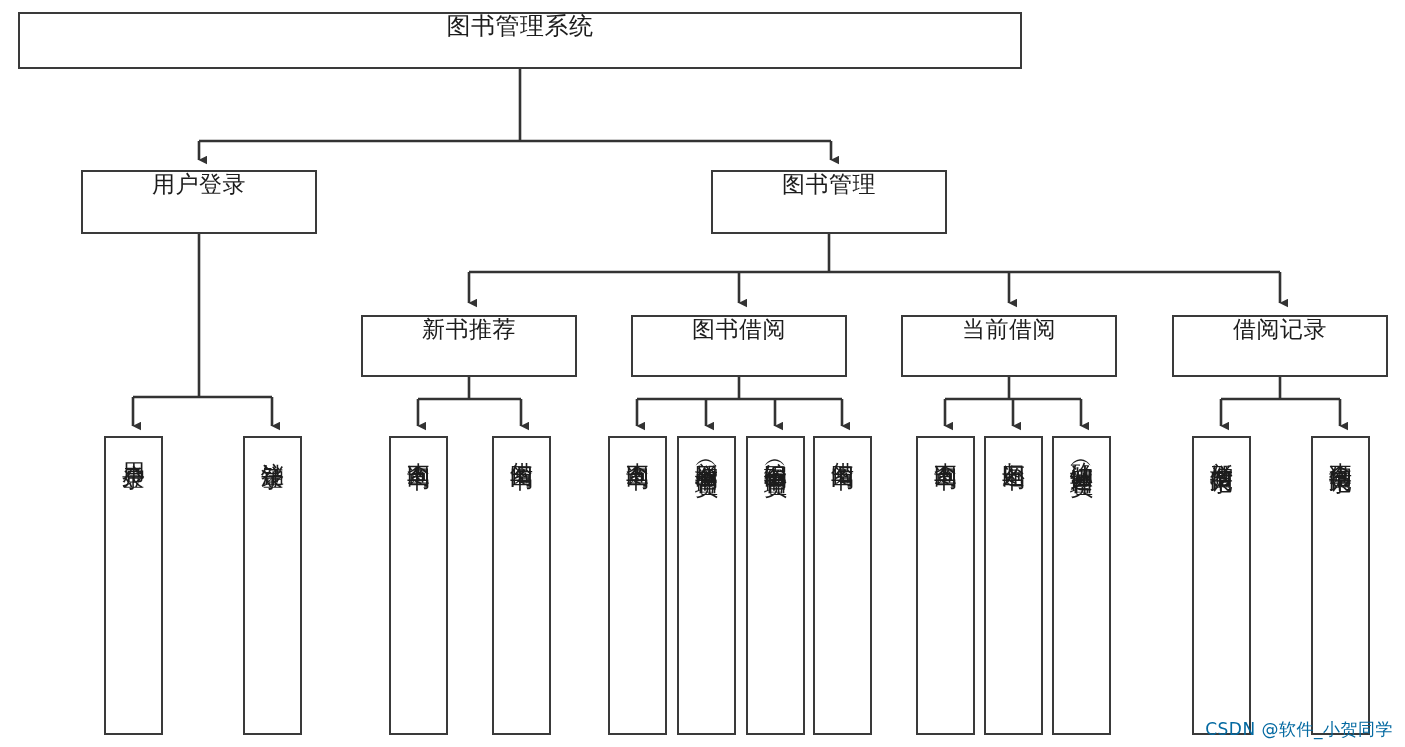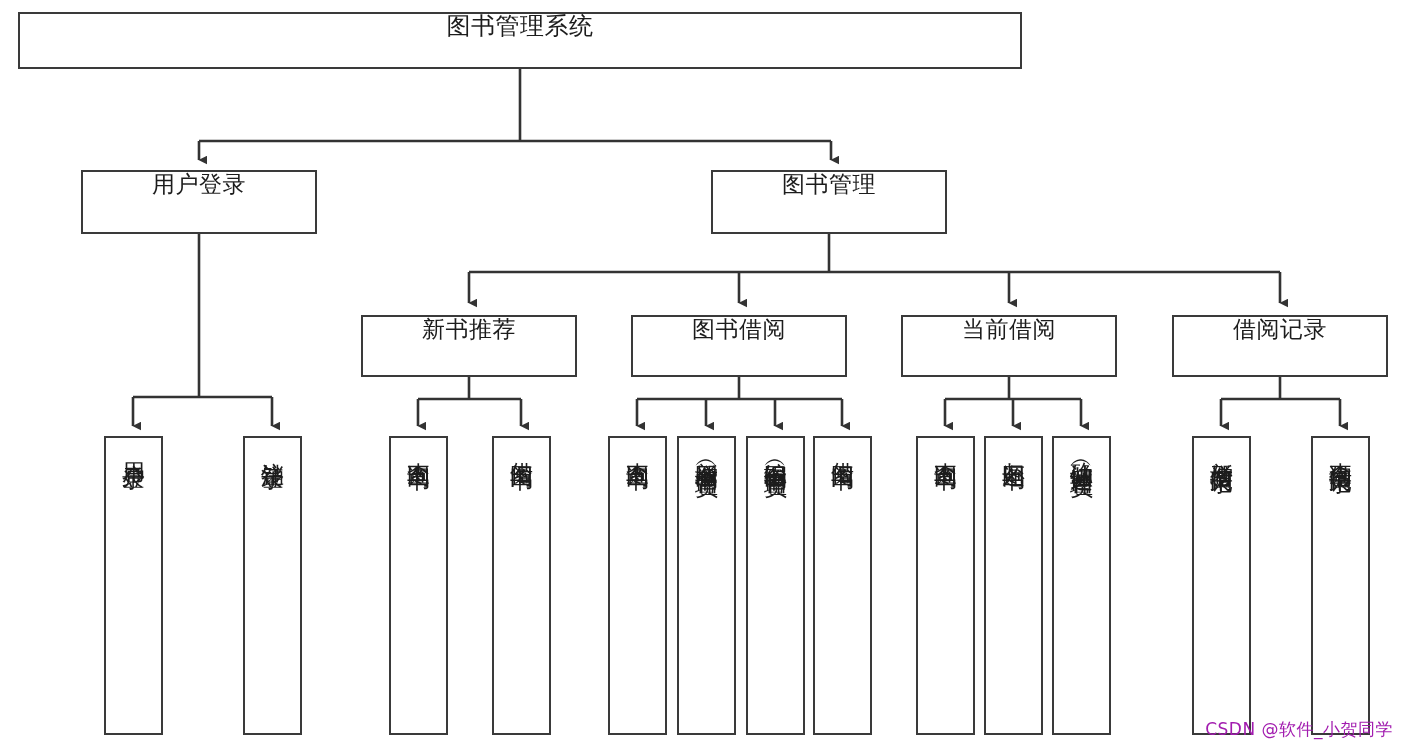--- a/index.html
+++ b/index.html
@@ -62,21 +62,21 @@
     line-height: 1.18;
     letter-spacing: 2px;
     white-space: normal;
     max-height: 288px;
   }
   #watermark {
     position: absolute;
     right: 12px;
     bottom: 6px;
     font-size: 17px;
-    color: #a21caf;
+    color: #0369a1;
     letter-spacing: 0.5px;
     user-select: none;
   }
 </style>
 </head>
 <body>
 
 <div id="diagram-root">
 
   <svg id="edge-layer" viewBox="0 0 1405 747" xmlns="http://www.w3.org/2000/svg">

